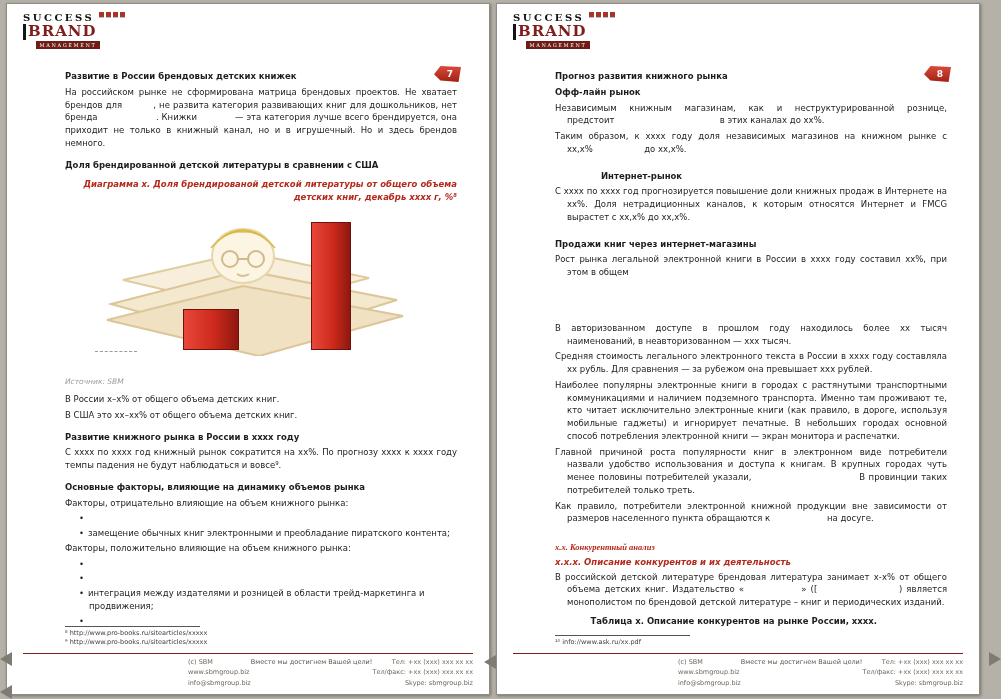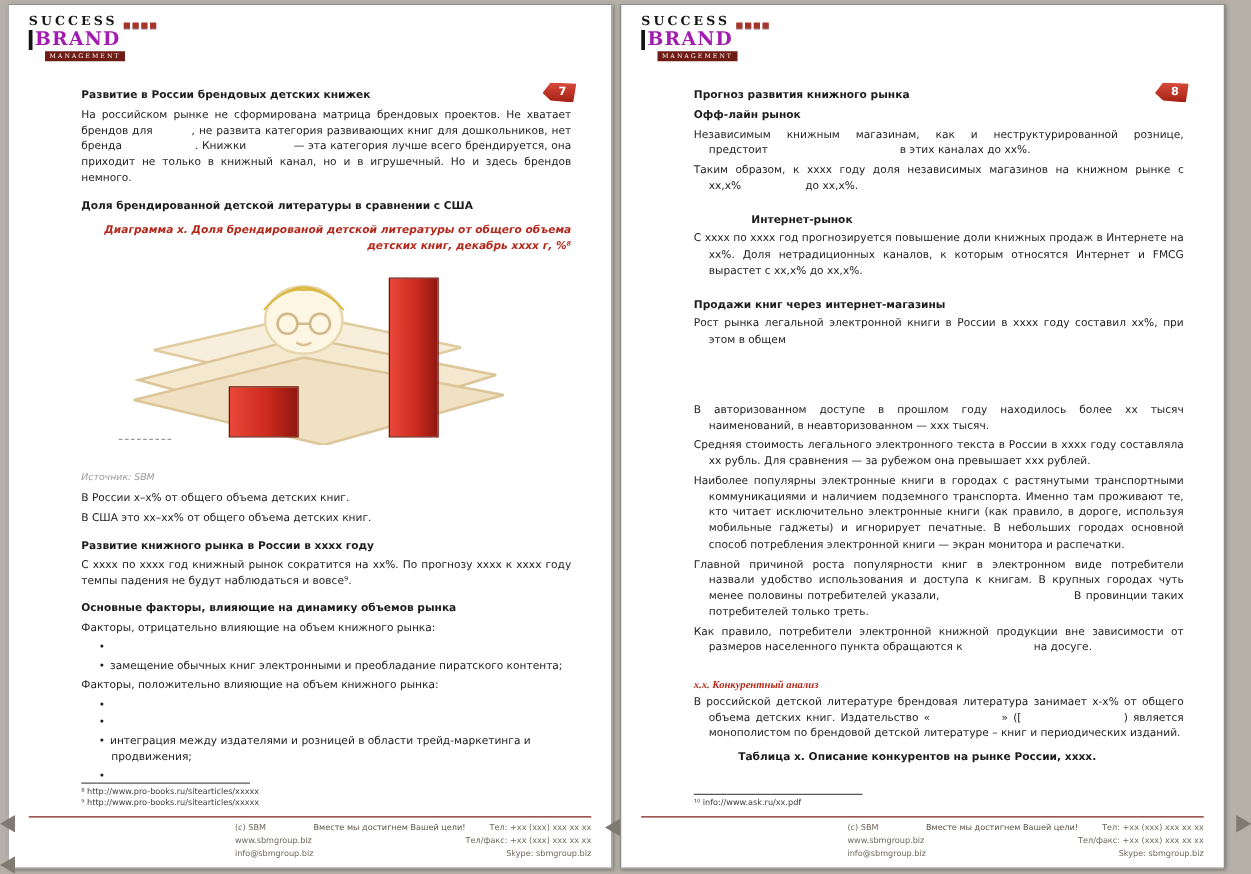--- a/index.html
+++ b/index.html
@@ -11,25 +11,25 @@
     overflow:hidden;
   }
   .pages { position:absolute; top:3px; left:6px; display:flex; gap:6px; }
   .page {
     width:484px; height:692px; background:#ffffff;
     border:1px solid #8f8c84; position:relative;
     box-shadow:1px 1px 3px rgba(0,0,0,.35);
   }
   
   .logo { position:absolute; top:8px; left:16px; width:110px; }
-  .logo-top { display:flex; align-items:flex-end; gap:5px; }
+  .logo-top { display:flex; align-items:flex-start; gap:5px; }
   .logo-success { font-family:"DejaVu Serif", serif; font-weight:bold; font-size:10px; letter-spacing:2.5px; color:#151515; }
   .logo-squares { display:flex; gap:2px; }
   .logo-squares span { width:5px; height:5px; background:#a8352a; display:block; box-shadow:0 1px 0 rgba(0,0,0,.25); }
-  .logo-brand { font-family:"DejaVu Serif", serif; font-weight:bold; font-size:15px; letter-spacing:1px; color:#a21caf; border-left:3px solid #151515; padding-left:2px; line-height:1.05; margin-top:1px; }
+  .logo-brand { font-family:"DejaVu Serif", serif; font-weight:bold; font-size:15px; letter-spacing:1px; color:#7f1d1d; border-left:3px solid #151515; padding-left:2px; line-height:1.05; margin-top:1px; }
   .logo-mgmt { background:#6e1c15; color:#fff; font-size:5px; letter-spacing:1.6px; text-align:center; padding:1.5px 2px 1px; margin:1px 0 0 13px; width:64px; font-family:"DejaVu Serif", serif; }
   
   .flag {
     position:absolute; top:62px; right:28px; width:27px; height:16px;
     background:linear-gradient(180deg,#d84b3c,#a32013);
     clip-path:polygon(0 52%, 24% 0, 100% 6%, 91% 100%, 24% 90%);
     color:#fff; font-size:9px; font-weight:bold;
     display:flex; align-items:center; justify-content:center; padding-left:5px;
   }
   
@@ -213,20 +213,21 @@
 
       <div class="gap40"></div>
 
       <p class="para hang">В авторизованном доступе в прошлом году находилось более хх тысяч наименований, в неавторизованном — ххх тысяч.</p>
       <p class="para hang">Средняя стоимость легального электронного текста в России в хххх году составляла хх рубль. Для сравнения — за рубежом она превышает ххх рублей.</p>
       <p class="para hang">Наиболее популярны электронные книги в городах с растянутыми транспортными коммуникациями и наличием подземного транспорта. Именно там проживают те, кто читает исключительно электронные книги (как правило, в дороге, используя мобильные гаджеты) и игнорирует печатные. В небольших городах основной способ потребления электронной книги — экран монитора и распечатки.</p>
       <p class="para hang">Главной причиной роста популярности книг в электронном виде потребители назвали удобство использования и доступа к книгам. В крупных городах чуть менее половины потребителей указали,&nbsp;&nbsp;&nbsp;&nbsp;&nbsp;&nbsp;&nbsp;&nbsp;&nbsp;&nbsp;&nbsp;&nbsp;&nbsp;&nbsp;&nbsp;&nbsp;&nbsp;&nbsp;&nbsp;&nbsp;&nbsp;&nbsp;&nbsp;&nbsp;&nbsp;&nbsp;&nbsp;&nbsp;&nbsp;&nbsp; В провинции таких потребителей только треть.</p>
       <p class="para hang">Как правило, потребители электронной книжной продукции вне зависимости от размеров населенного пункта обращаются к&nbsp;&nbsp;&nbsp;&nbsp;&nbsp;&nbsp;&nbsp;&nbsp;&nbsp;&nbsp;&nbsp;&nbsp;&nbsp;&nbsp;&nbsp;&nbsp;&nbsp;&nbsp;&nbsp;&nbsp; на досуге.</p>
 
       <p class="redhead" style="margin-top:16px;font-family:Liberation Serif, serif;">х.х. Конкурентный анализ</p>
+      <p class="redhead" style="margin-top:2px;">х.х.х. Описание конкурентов и их деятельность</p>
       <p class="para hang">В российской детской литературе брендовая литература занимает х-х% от общего объема детских книг. Издательство «&nbsp;&nbsp;&nbsp;&nbsp;&nbsp;&nbsp;&nbsp;&nbsp;&nbsp;&nbsp;&nbsp;&nbsp;&nbsp;&nbsp;» ([&nbsp;&nbsp;&nbsp;&nbsp;&nbsp;&nbsp;&nbsp;&nbsp;&nbsp;&nbsp;&nbsp;&nbsp;&nbsp;&nbsp;&nbsp;&nbsp;&nbsp;&nbsp;&nbsp;&nbsp;) является монополистом по брендовой детской литературе – книг и периодических изданий.</p>
       <p class="tbl-cap">Таблица х. Описание конкурентов на рынке России, хххх.</p>
     </div>
 
     <div class="footnotes">
       <div class="fn-rule"></div>
       <div class="fn">¹⁰ info://www.ask.ru/xx.pdf</div>
     </div>
 
     <div class="footer">

